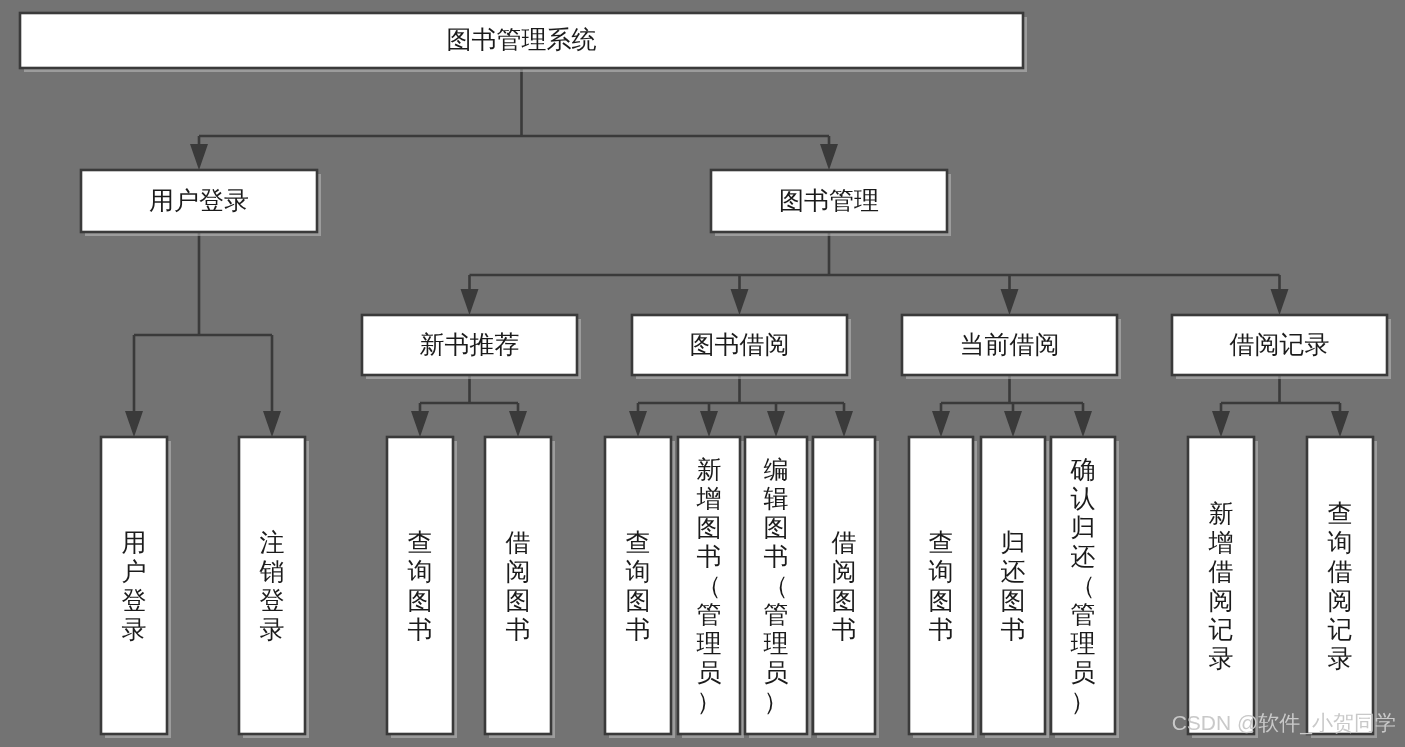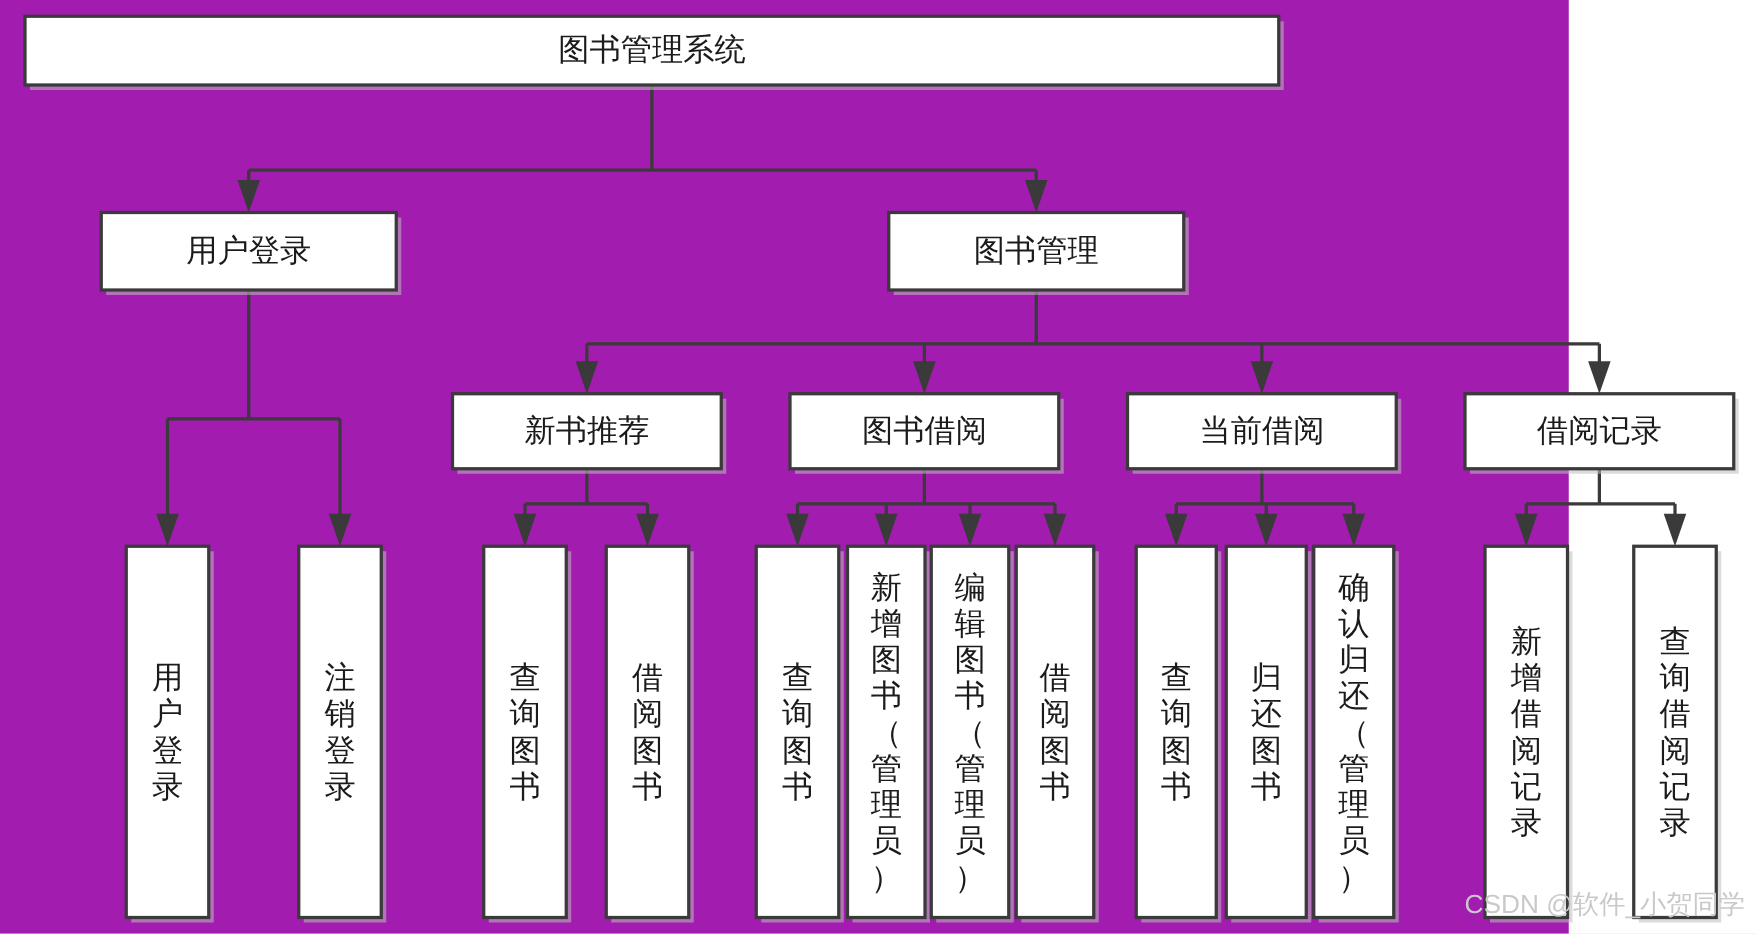--- a/index.html
+++ b/index.html
@@ -9,23 +9,23 @@
     background: #ffffff;
   }
   body {
     width: 1405px;
     height: 747px;
     font-family: "Liberation Sans", "DejaVu Sans", sans-serif;
     overflow: hidden;
   }
   #diagram-root {
     position: relative;
-    width: 1255px;
+    width: 1405px;
     height: 747px;
-    background: #a21caf;
+    background: #737373;
   }
   svg#tree-svg {
     position: absolute;
     left: 0;
     top: 0;
     width: 1405px;
     height: 747px;
     display: block;
   }
   .node-box {

